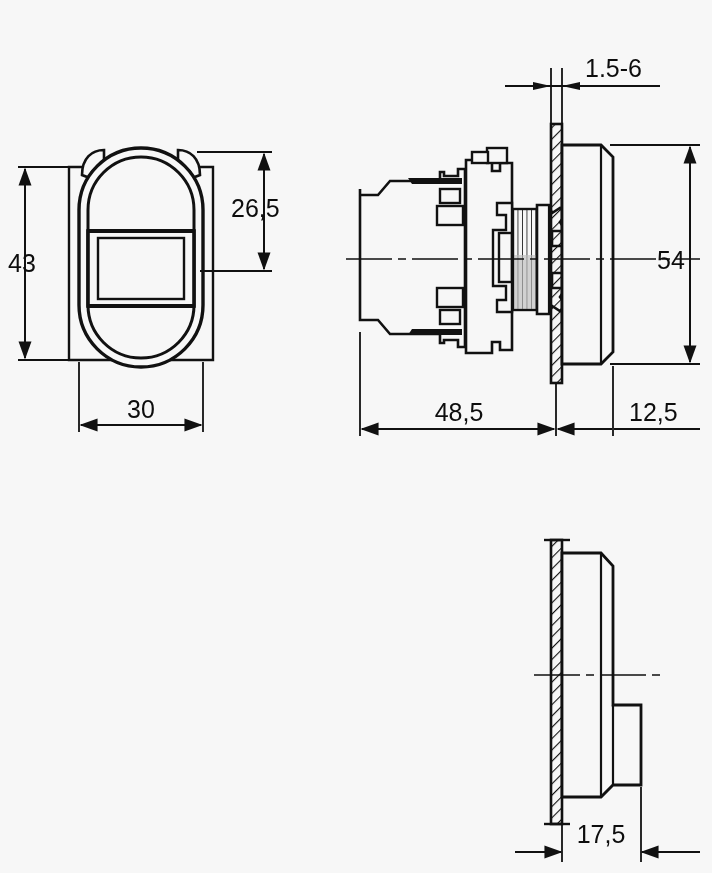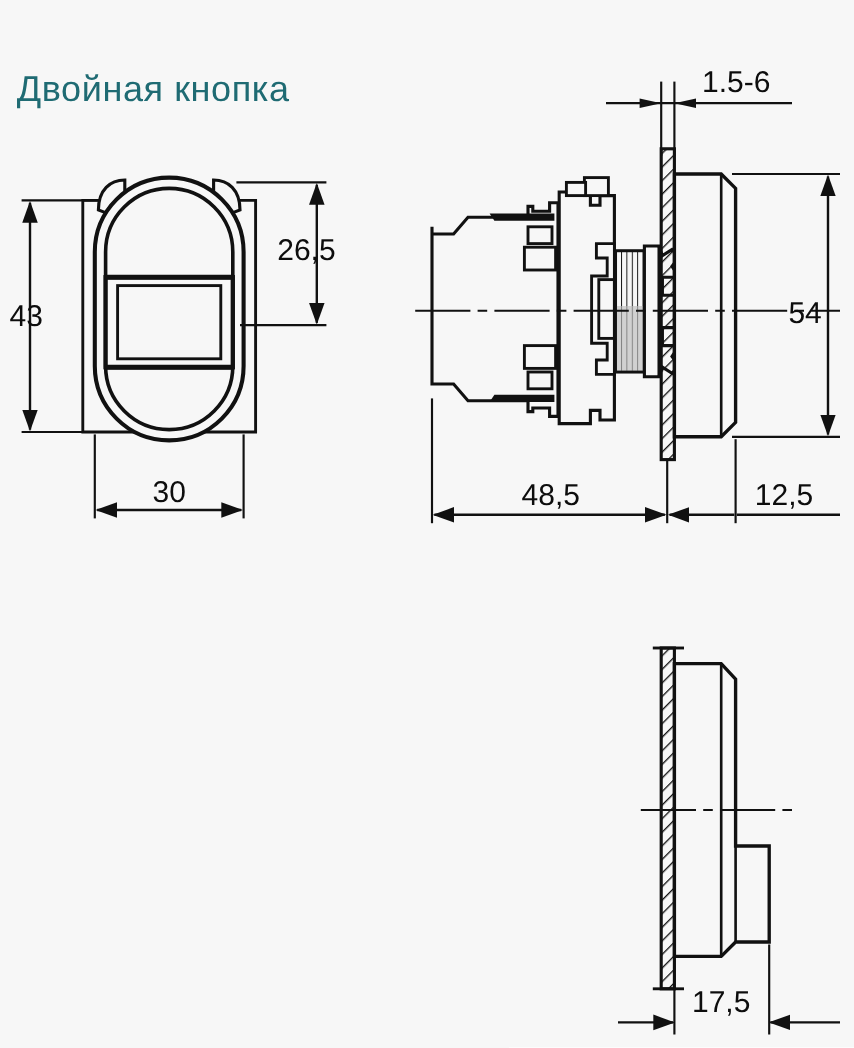--- a/index.html
+++ b/index.html
@@ -36,21 +36,20 @@
     font-family: "Liberation Sans", sans-serif;
     font-size: 25px;
     fill: #0d0d0d;
   }
 </style>
 </head>
 <body>
 
 <div id="page">
 
-  <div id="title">Двойная кнопка</div>
 
   <svg id="drawing" viewBox="0 0 712 873">
     <defs>
       <pattern id="panelHatch" width="8" height="8" patternTransform="rotate(45)" patternUnits="userSpaceOnUse">
         <line x1="0" y1="0" x2="0" y2="8" stroke="#111111" stroke-width="2.2"></line>
       </pattern>
       <pattern id="threadHatch" width="4.5" height="6" patternUnits="userSpaceOnUse">
         <line x1="0" y1="0" x2="0" y2="6" stroke="#111111" stroke-width="1.6"></line>
       </pattern>
       <marker id="arwS" viewBox="0 0 10 10" refX="9.2" refY="5" markerWidth="9" markerHeight="9" orient="auto-start-reverse">

